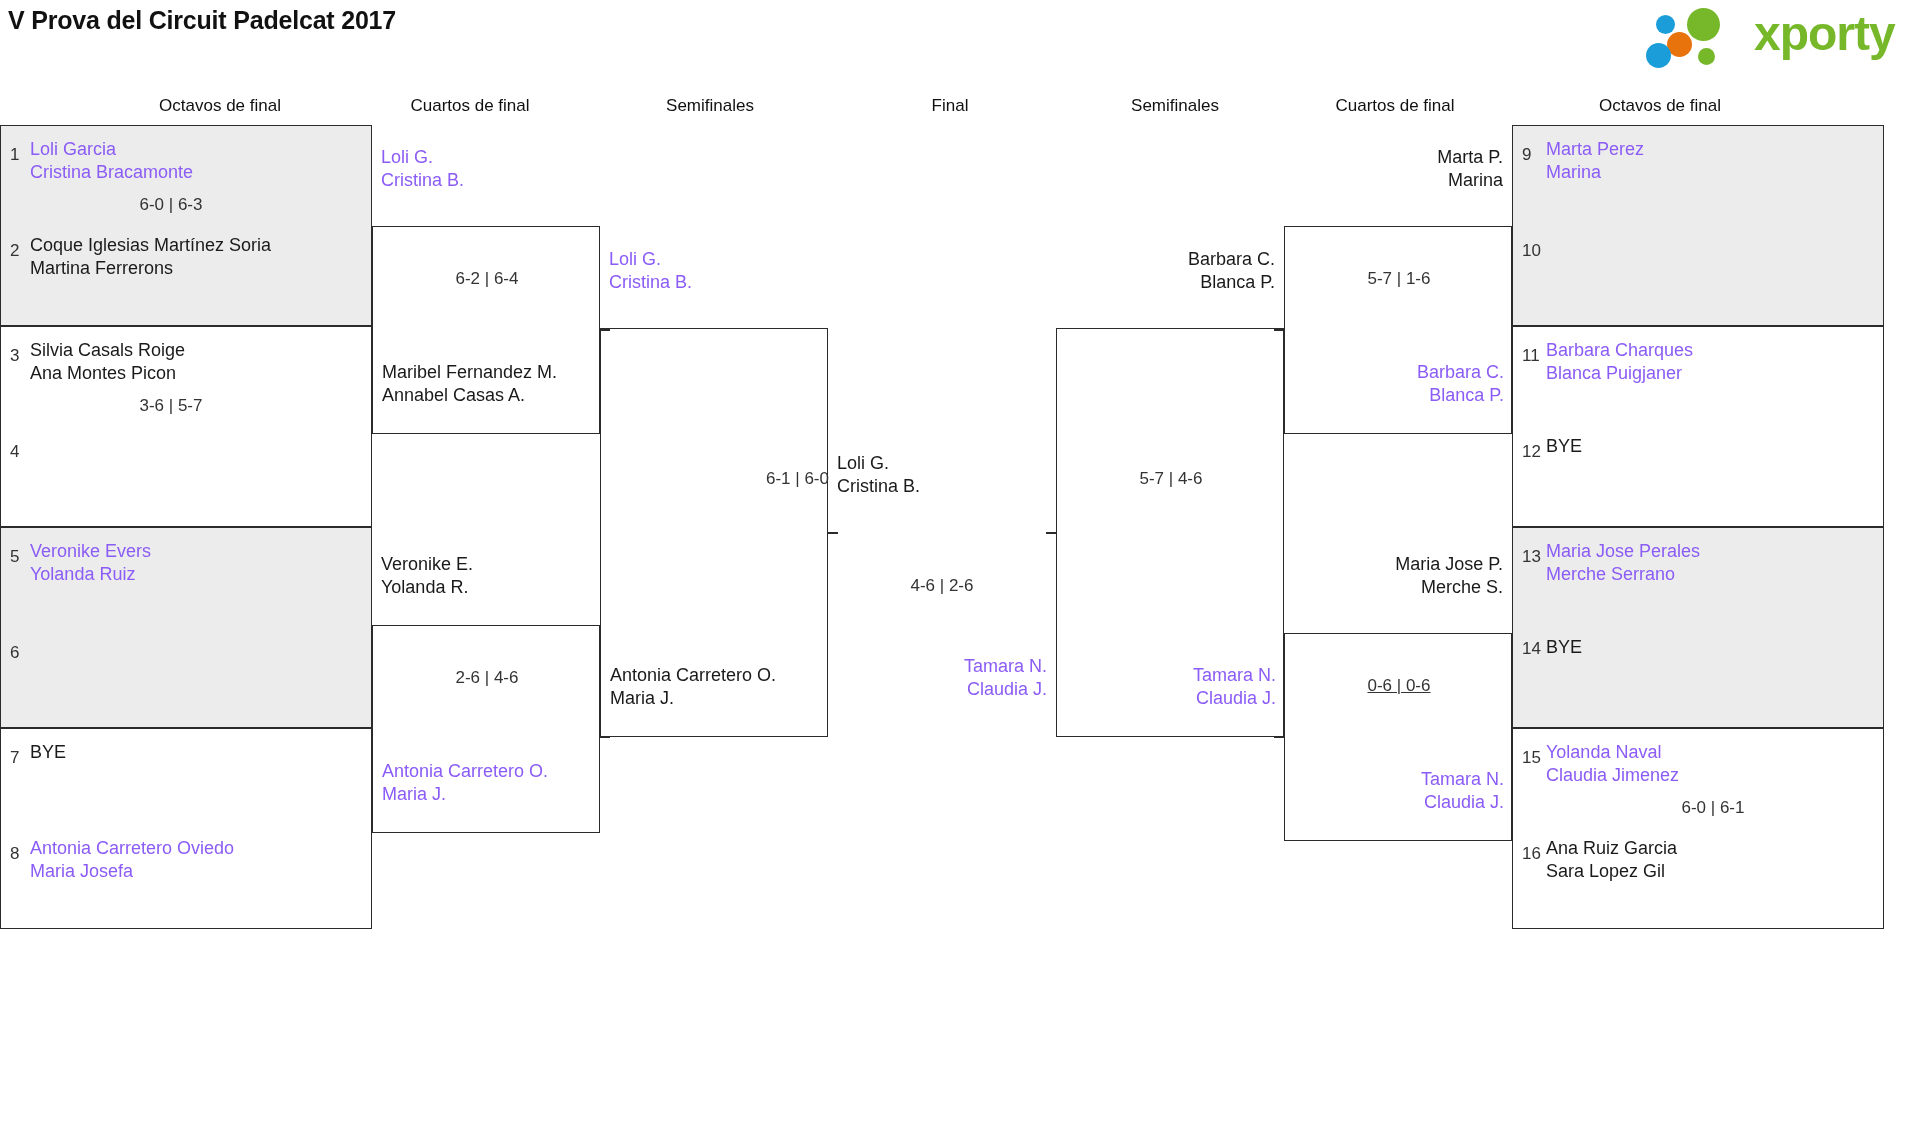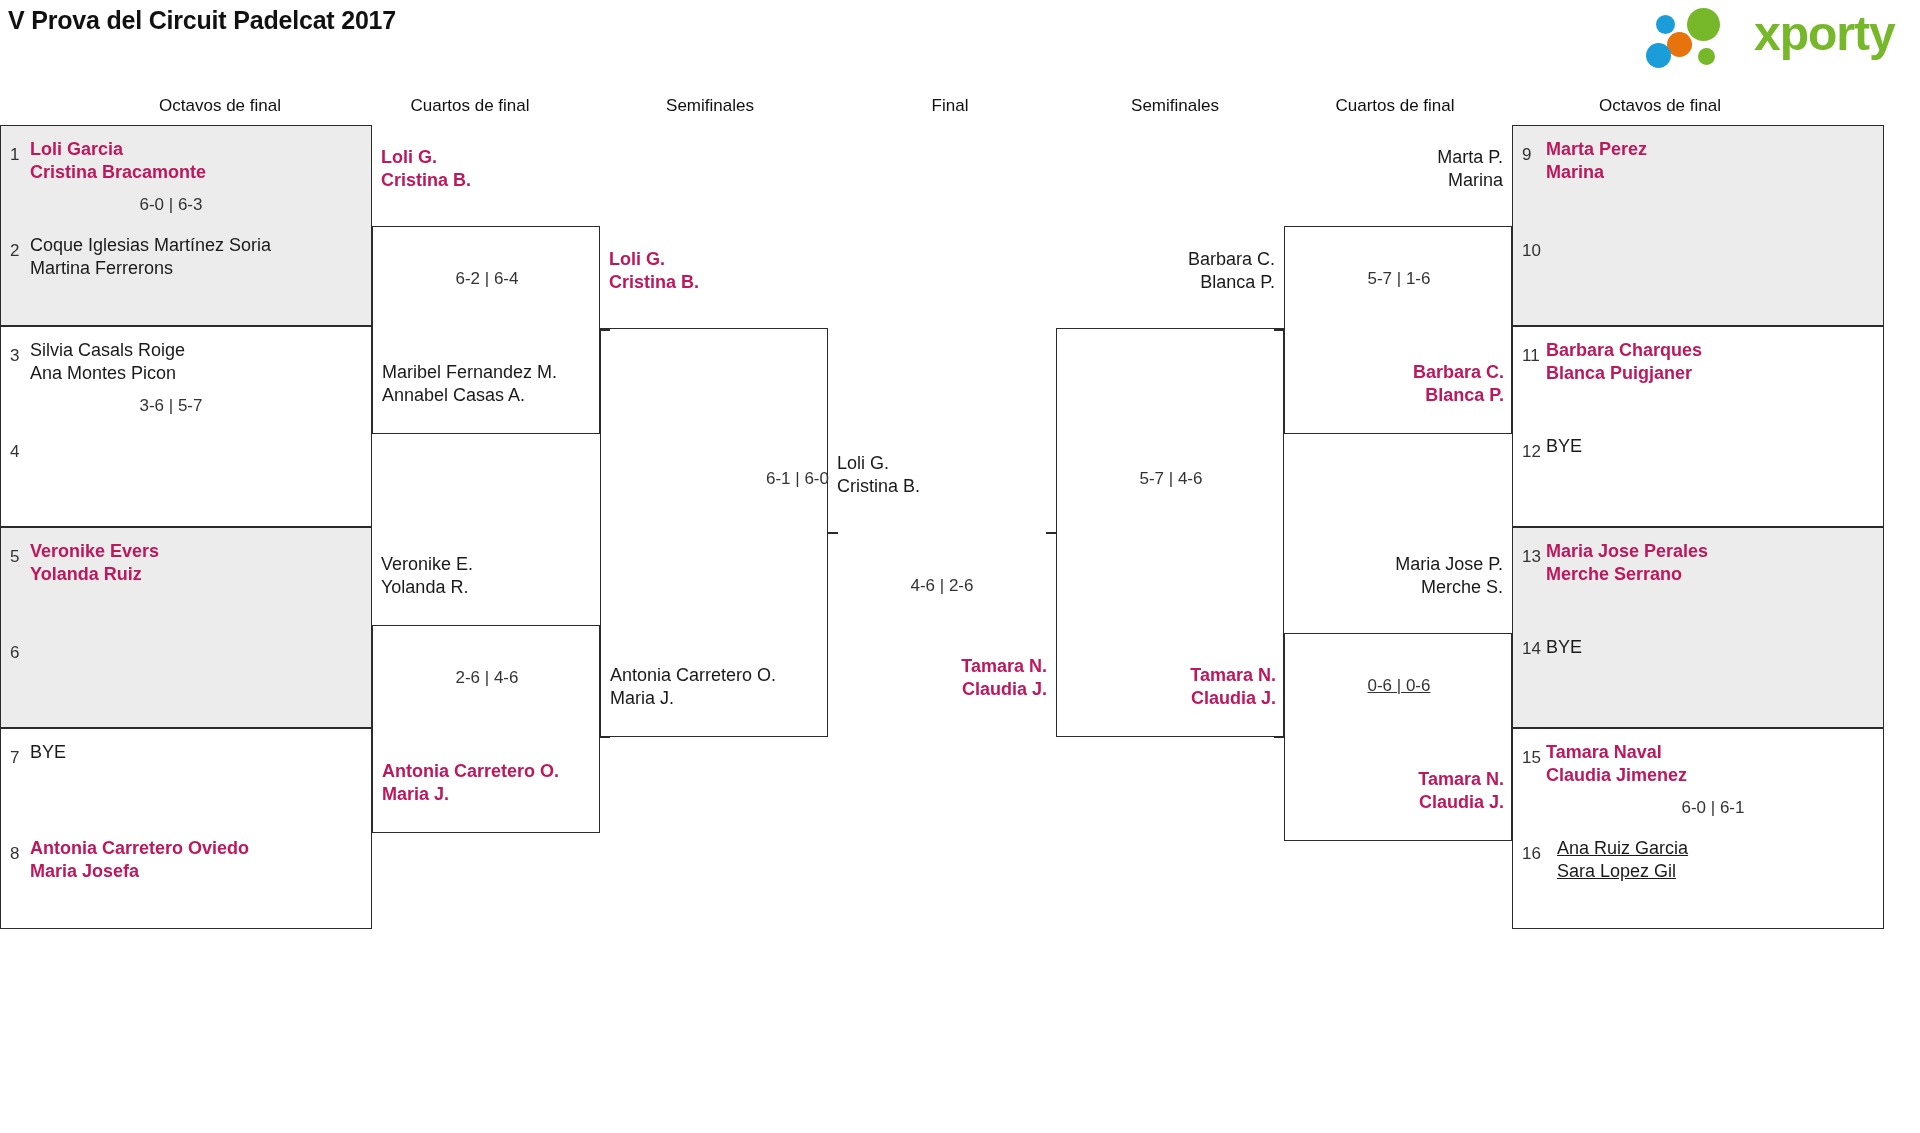--- a/index.html
+++ b/index.html
@@ -22,21 +22,21 @@
   .dot{position:absolute;border-radius:50%;}
 
   
   .round-head{position:absolute;font-size:17px;color:#111;white-space:nowrap;text-align:center;top:96px;}
   .box{position:absolute;box-sizing:border-box;border:1.5px solid #2b2b2b;}
   .shaded{background:#ececec;}
   .plain{background:#ffffff;}
 
   .seed{position:absolute;font-size:17px;color:#333;line-height:18px;}
   .names{position:absolute;font-size:18px;line-height:23px;color:#1a1a1a;white-space:nowrap;}
-  .names.win{font-weight:700;color:#be185d;}
+  .names.win{font-weight:400;color:#8b5cf6;}
   .names.ralign{text-align:right;}
   .score{position:absolute;font-size:17px;color:#333;white-space:nowrap;}
   .hline{position:absolute;background:#2b2b2b;height:1.5px;}
 </style>
 </head>
 <body>
 
 <div class="stage">
 
   <div class="title-block">
@@ -232,26 +232,26 @@
     <div class="seed" style="left:9px;top:112px;">14</div>
     <div class="names" style="left:33px;top:108px;">
       <div>BYE</div>
       <div></div>
     </div>
   </div>
 
   <div class="box plain" style="left:1512px;top:728px;width:372px;height:201px;padding-left:37px;">
     <div class="seed" style="left:9px;top:20px;">15</div>
     <div class="names win" style="left:33px;top:12px;">
-      <div>Tamara Naval</div>
+      <div>Yolanda Naval</div>
       <div>Claudia Jimenez</div>
     </div>
     <div class="score" style="left:30px;top:69px;width:340px;text-align:center;">6-0 | 6-1</div>
     <div class="seed" style="left:9px;top:116px;">16</div>
-    <div class="names" style="left:44px;top:108px;text-decoration:underline;">
+    <div class="names" style="left:33px;top:108px;">
       <div>Ana Ruiz Garcia</div>
       <div>Sara Lopez Gil</div>
     </div>
   </div>
 
   <div class="hline" style="left:600px;top:329px;width:10px;"></div>
   <div class="hline" style="left:600px;top:736px;width:10px;"></div>
   <div class="hline" style="left:828px;top:532px;width:10px;"></div>
   <div class="hline" style="left:1274px;top:329px;width:10px;"></div>
   <div class="hline" style="left:1274px;top:736px;width:10px;"></div>

